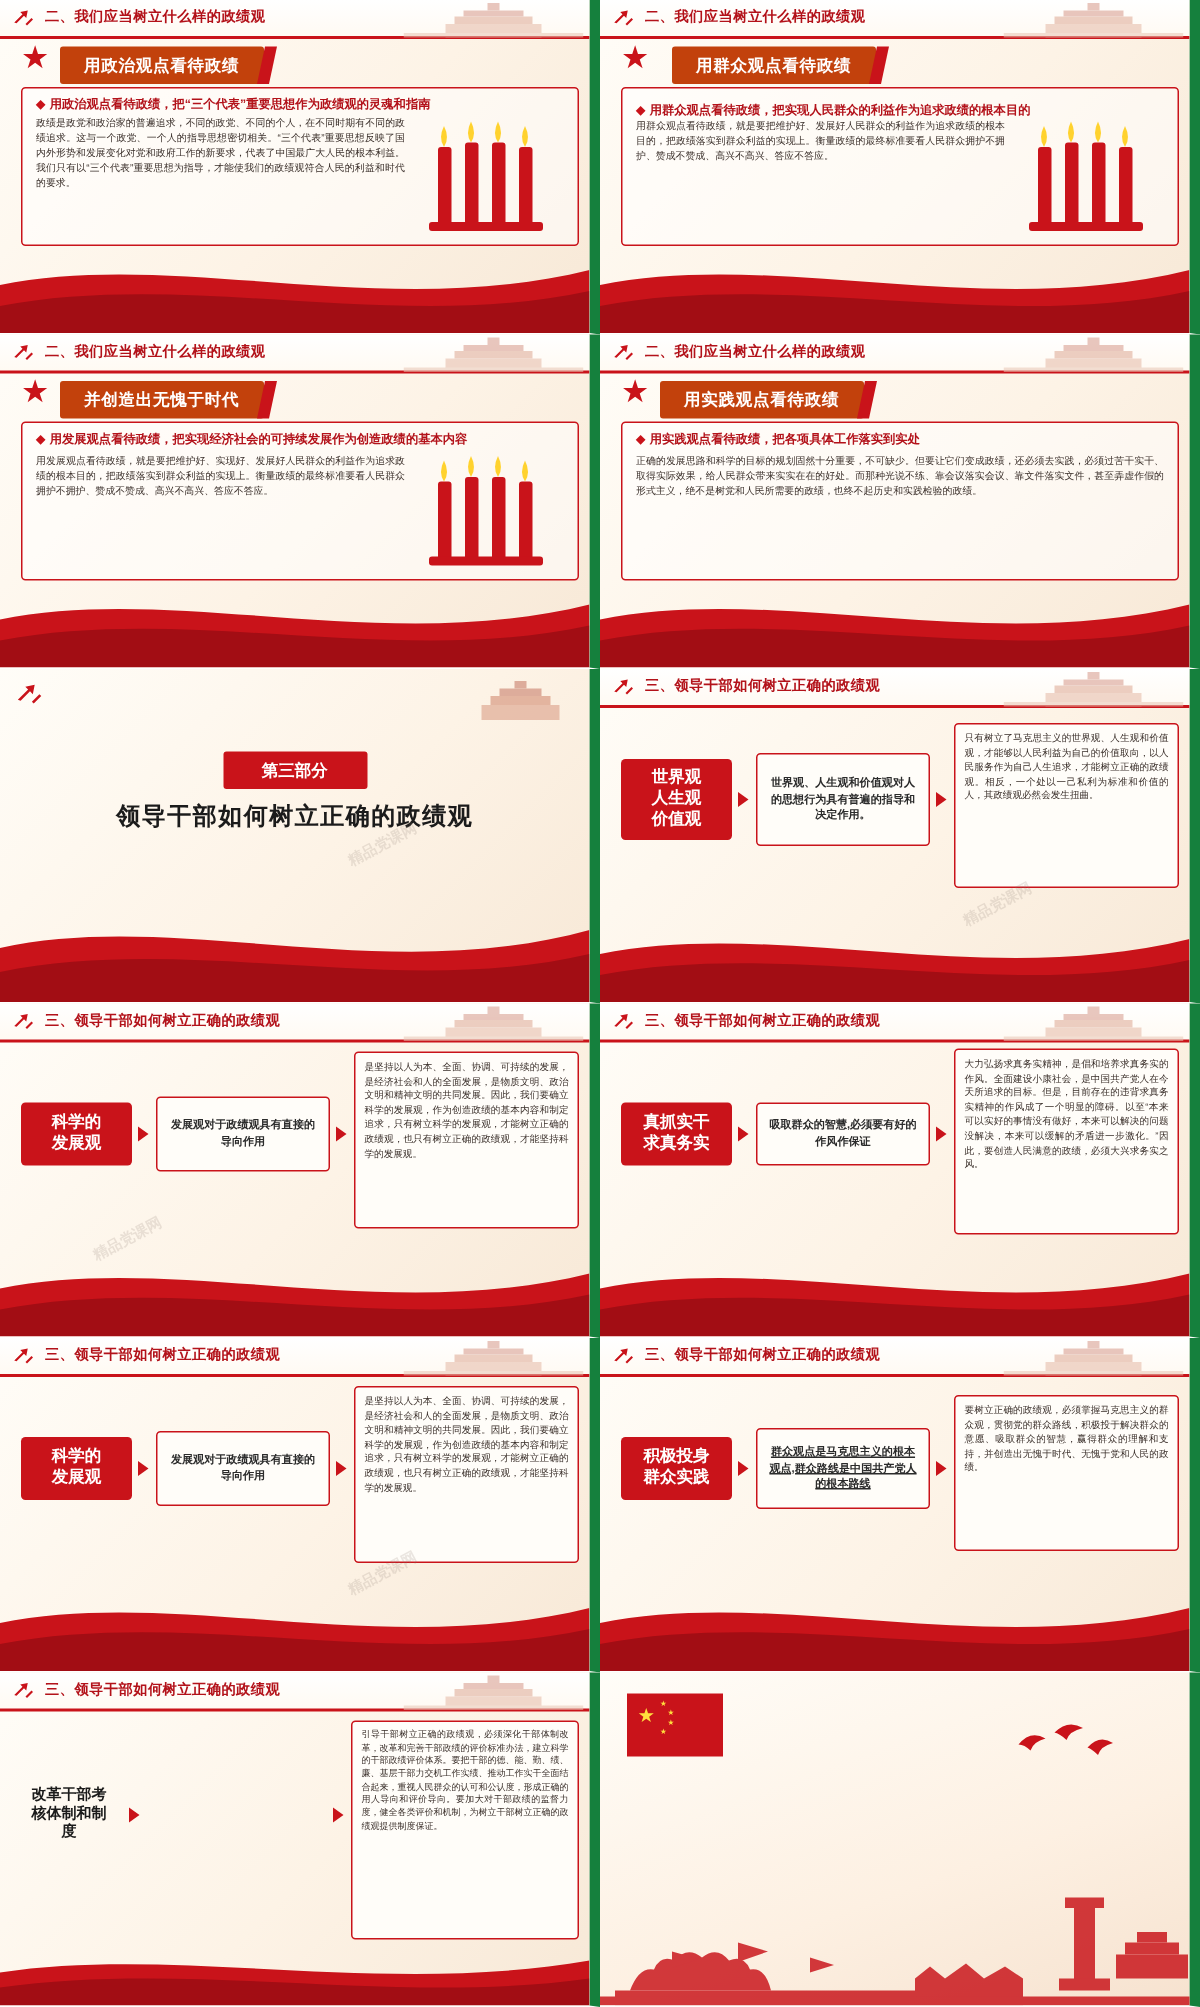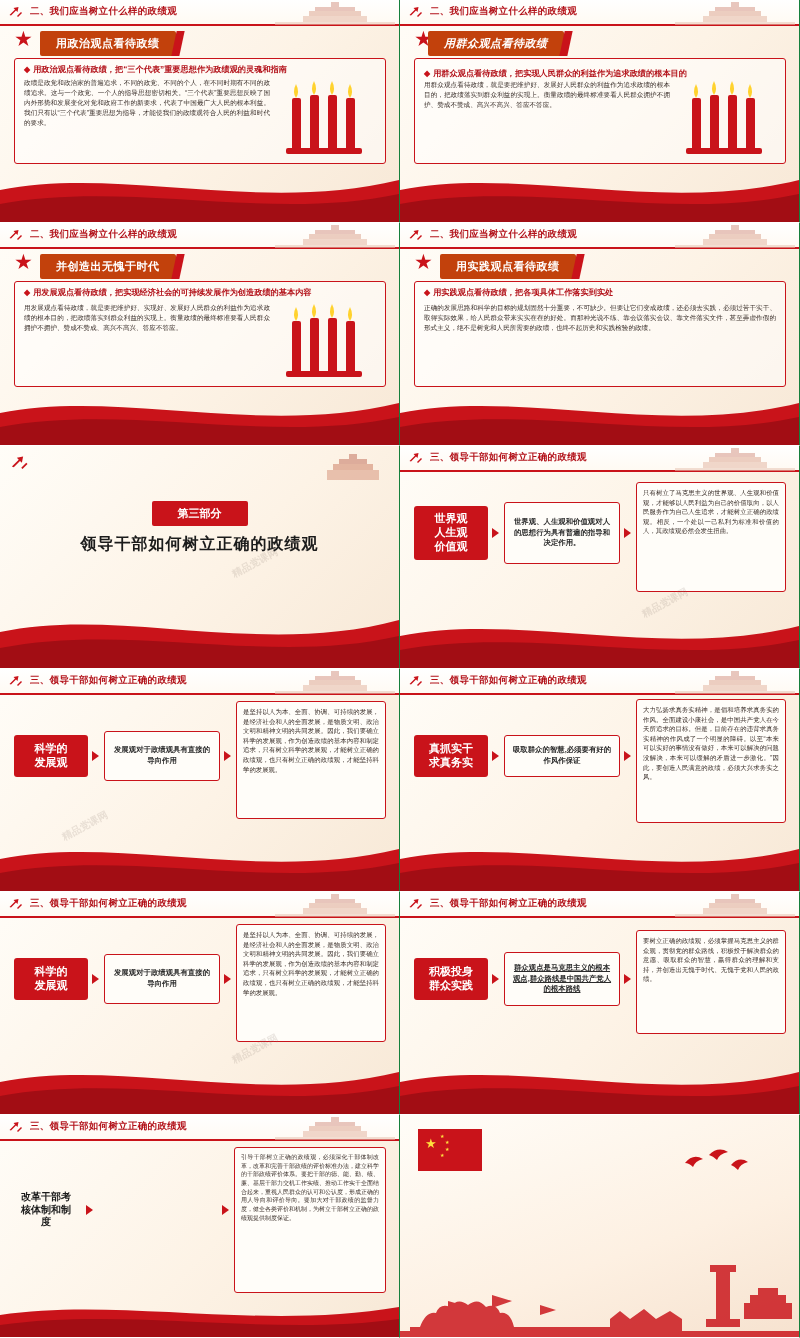--- a/index.html
+++ b/index.html
@@ -17,21 +17,21 @@
     grid-template-rows: repeat(6, 223px);
     width: 800px;
     height: 1338px;
   }
   .slide {
     position: relative;
     width: 400px;
     height: 223px;
     overflow: hidden;
     background: #fdf6ef;
-    border-right: 1px solid #15803d;
+    border-right: 7px solid #15803d;
     border-bottom: 1px solid #ffffff;
   }
   
   .bg-cream {
     position:absolute; inset:0;
     background: linear-gradient(135deg,#fffdf8 0%, #fdf3e6 55%, #f7e8d6 100%);
   }
   .top-bar {
     position:absolute; top:0; left:0; right:0; height:26px;
     background: linear-gradient(180deg,#ffffff 0%, #fffaf3 100%);
@@ -258,21 +258,21 @@
     <svg class="gate-deco" viewBox="0 0 120 26">
       <rect x="28" y="16" width="64" height="9" fill="#e4b9a6"></rect>
       <rect x="34" y="11" width="52" height="5" fill="#dda893"></rect>
       <rect x="40" y="7" width="40" height="4" fill="#d6998a"></rect>
       <rect x="56" y="2" width="8" height="5" fill="#d6998a"></rect>
       <rect x="0" y="22" width="120" height="3" fill="#e8c7b6"></rect>
     </svg>
     <div class="hdr-title">二、我们应当树立什么样的政绩观</div>
 
     <div class="star" style="left:14px; top:28px;">★</div>
-    <div class="banner" style="left:28px; top:31px;font-style:italic;">用群众观点看待政绩</div>
+    <div class="banner" style="left:48px; top:31px;">用群众观点看待政绩</div>
 
     <div class="card" style="left:14px; top:58px; width:372px; height:106px;"></div>
     <div class="bullet-line" style="left:24px; top:68px; width:340px;">
       <span class="dot">◆</span><span>用群众观点看待政绩，把实现人民群众的利益作为追求政绩的根本目的</span>
     </div>
     <div class="para" style="left:24px; top:80px; width:246px;">用群众观点看待政绩，就是要把维护好、发展好人民群众的利益作为追求政绩的根本目的，把政绩落实到群众利益的实现上。衡量政绩的最终标准要看人民群众拥护不拥护、赞成不赞成、高兴不高兴、答应不答应。</div>
 
     <svg class="torches" style="left:282px; top:78px; width:92px; height:78px;" viewBox="0 0 92 78">
       <g fill="#ffd22e">
         <path d="M14 6 q4 8 0 14 q-4-6 0-14Z"></path>

